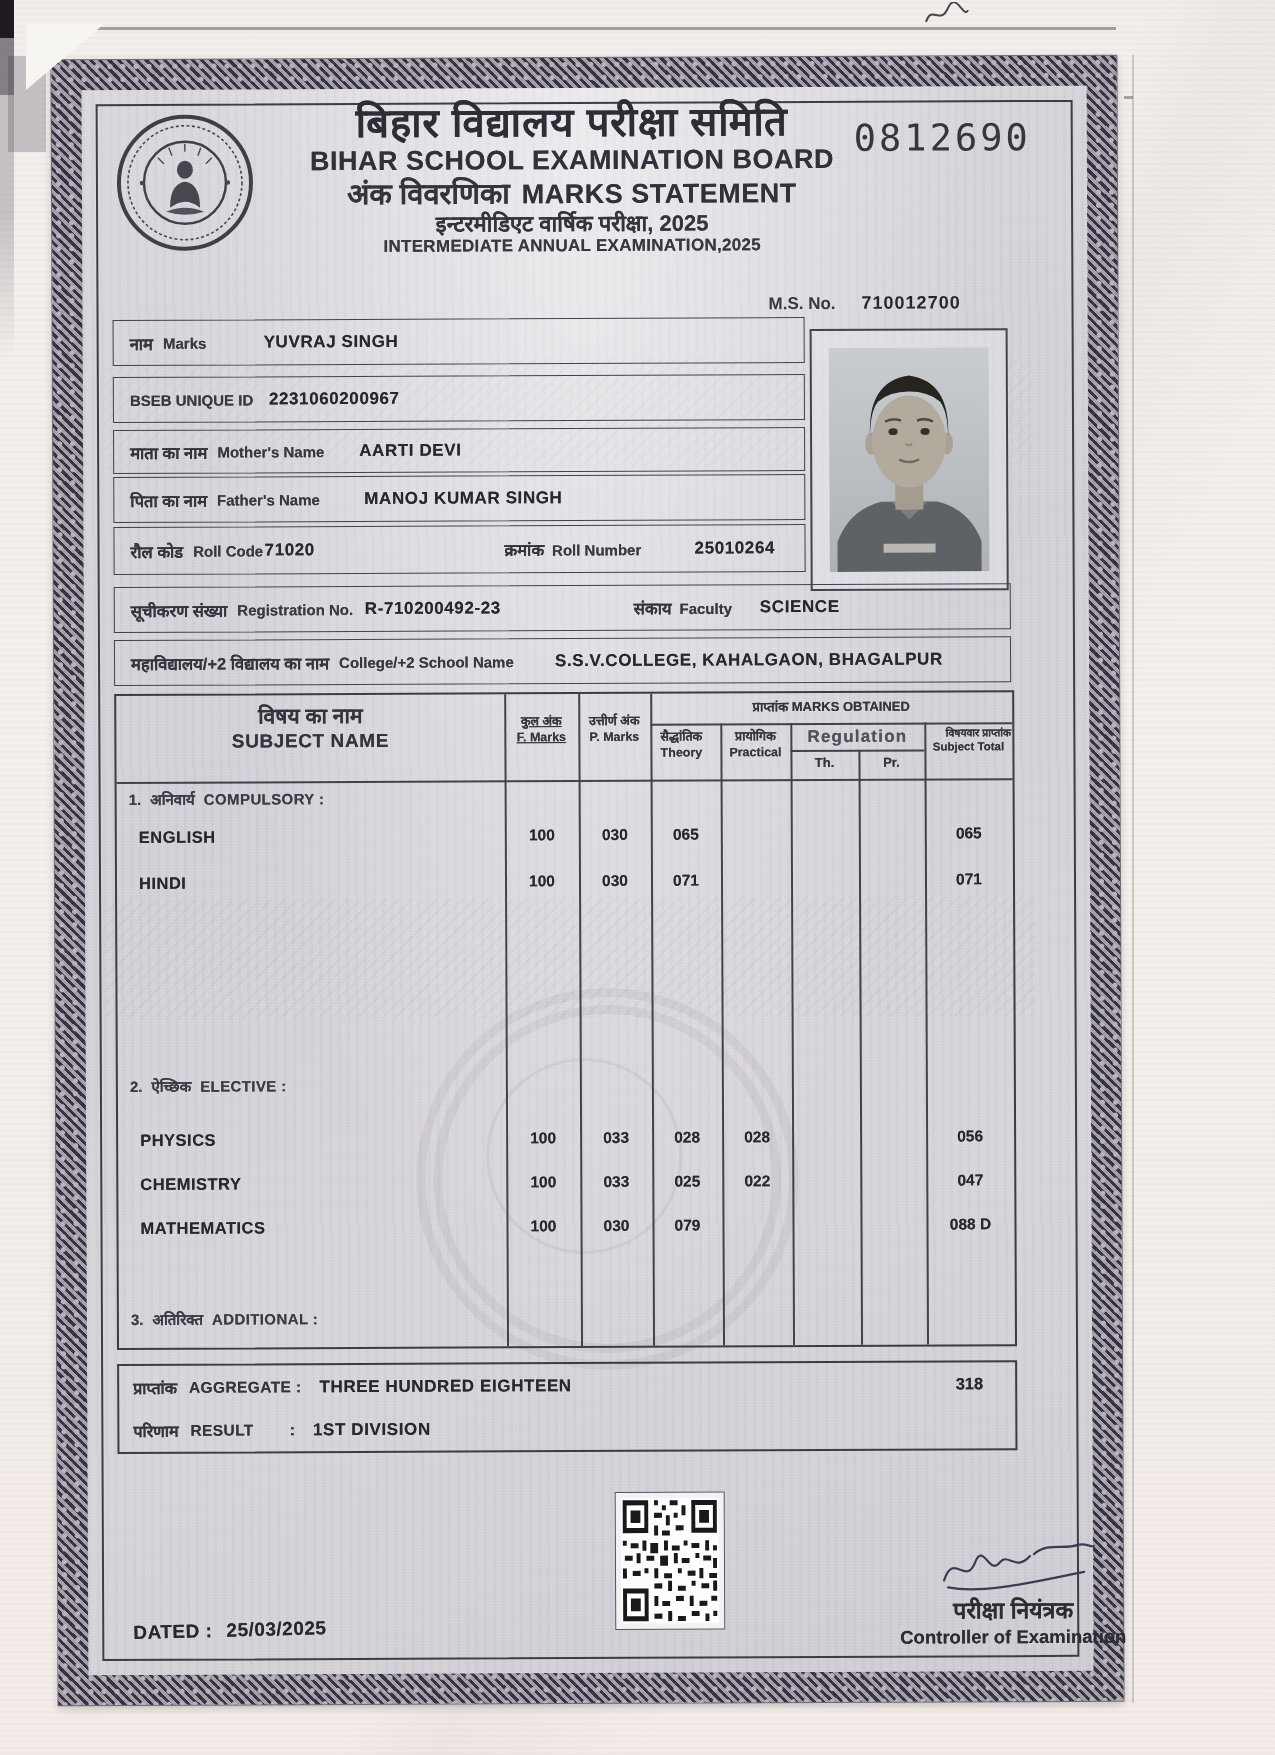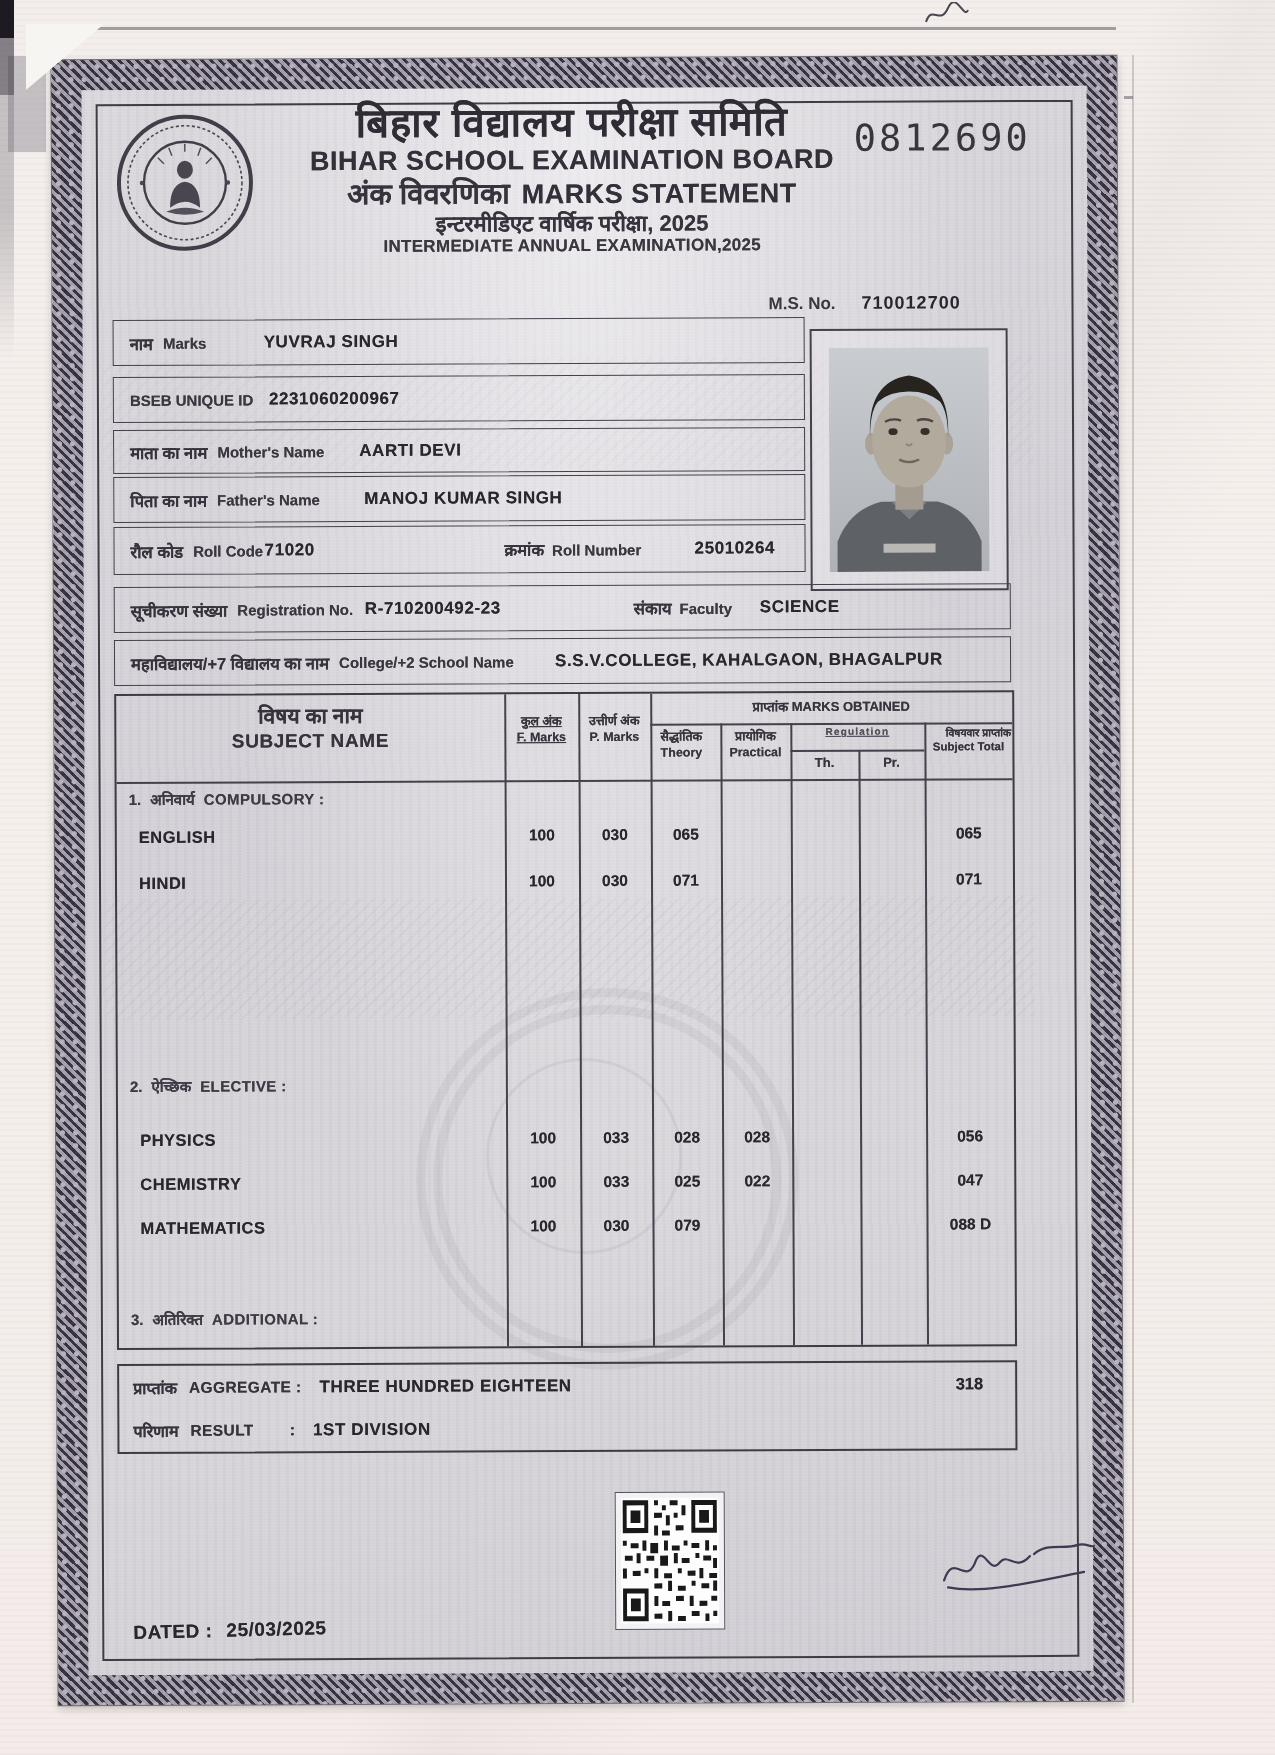--- a/index.html
+++ b/index.html
@@ -86,21 +86,21 @@
   .th-subject{left:0;top:8px;width:388px;}
   .th-subject .hi{font-size:21px;}
   .th-subject .en{font-size:19px;letter-spacing:.6px;}
   .th-small .hi{font-size:12.5px;}
   .th-small .en{font-size:12.5px;}
   .th-full{left:388px;top:20px;width:74px;text-decoration:underline;}
   .th-pass{left:462px;top:20px;width:72px;}
   .th-ob{left:534px;top:6px;width:362px;font-size:13px;}
   .th-theory{left:534px;top:36px;width:62px;}
   .th-practical{left:604px;top:36px;width:70px;}
-  .th-reg{left:674px;top:33px;width:134px;font-size:10px;color:#55505c;letter-spacing:1.2px;text-decoration:underline;}
+  .th-reg{left:674px;top:33px;width:134px;font-size:17px;color:#55505c;letter-spacing:1.2px;}
   .th-th{left:674px;top:62px;width:68px;font-size:13px;}
   .th-pr{left:742px;top:62px;width:66px;font-size:13px;}
   .th-total{left:808px;top:34px;width:88px;}
   .th-total .hi{font-size:10.5px;margin-left:20px;}
   .th-total .en{font-size:11.5px;}
   .tbody{position:absolute;left:0;top:88px;width:896px;}
   .sec-row{display:flex;align-items:center;gap:9px;padding-left:12px;font-weight:700;color:#3f3b46;}
   .sec-no{font-size:15px;}
   .sec-hi{font-size:15px;}
   .sec-en{font-size:15px;letter-spacing:.4px;}
@@ -248,21 +248,21 @@
       <span class="lh">सूचीकरण संख्या</span>
       <span class="le">Registration No.</span>
       <span class="val v250">R-710200492-23</span>
       <span class="grp l519">
         <span class="lh">संकाय</span>
         <span class="le">Faculty</span>
       </span>
       <span class="val v645">SCIENCE</span>
     </div>
     <div class="inf-row r-college soft">
-      <span class="lh">महाविद्यालय/+7 विद्यालय का नाम</span>
+      <span class="lh">महाविद्यालय/+2 विद्यालय का नाम</span>
       <span class="le">College/+2 School Name</span>
       <span class="val v440">S.S.V.COLLEGE, KAHALGAON, BHAGALPUR</span>
     </div>
 
     <div class="mtable soft">
       <div class="vl" style="left:388px;top:0"></div>
       <div class="vl" style="left:462px;top:0"></div>
       <div class="vl" style="left:534px;top:0"></div>
       <div class="vl" style="left:604px;top:30px"></div>
       <div class="vl" style="left:674px;top:30px"></div>
@@ -470,16 +470,20 @@
     </div>
     <div class="signature">
       <svg width="160" height="60" viewBox="0 0 160 60">
         <g stroke="#3f3a52" stroke-width="2.2" fill="none" stroke-linecap="round">
           <path d="M6,40 C16,10 28,48 38,20 C46,4 52,36 62,22 C70,12 78,32 92,16"></path>
           <path d="M96,14 C110,2 126,10 140,5 C148,3 154,8 156,6"></path>
           <path d="M10,47 C45,54 95,42 146,32"></path>
         </g>
       </svg>
     </div>
+    <div class="controller soft">
+      <div class="ctrl-hi">परीक्षा नियंत्रक</div>
+      <div class="ctrl-en">Controller of Examination</div>
+    </div>
   </div>
 
   <div class="fold"></div>
 </div>
 
 </body></html>

